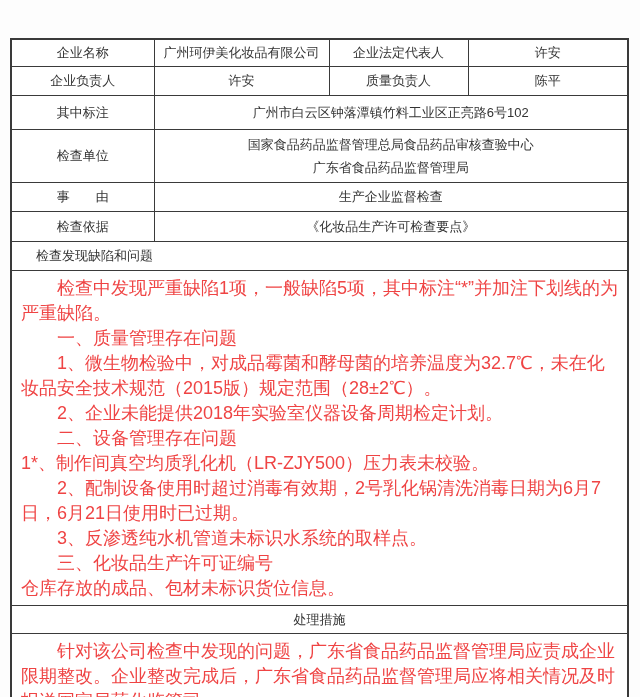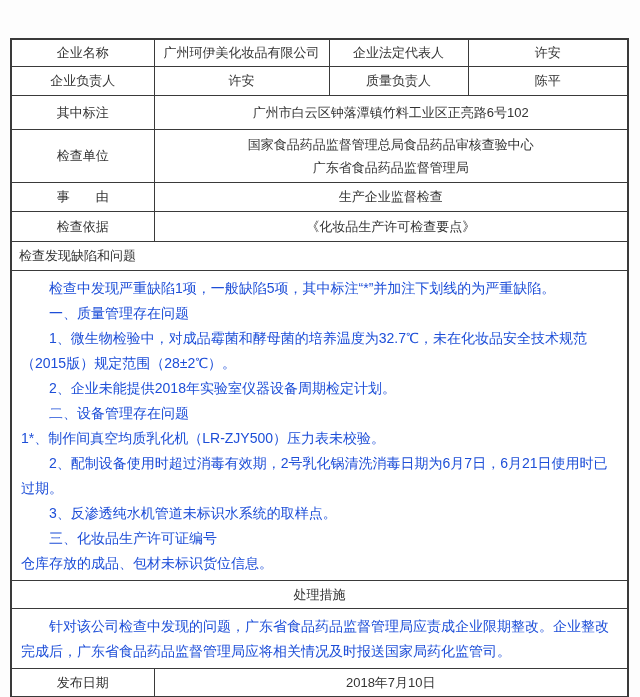--- a/index.html
+++ b/index.html
@@ -27,31 +27,31 @@
     border: 1px solid #3a3a3a;
     font-size: 13px;
     color: #333333;
     text-align: center;
     vertical-align: middle;
     padding: 3px 6px;
     line-height: 19px;
     overflow: hidden;
   }
   td.lbl { text-align: center; }
-  td.left { text-align: left; padding-left: 7px; }
+  td.left { text-align: left; padding-left: 24px; }
   td.findings-body, td.measures-body {
     text-align: left;
     vertical-align: top;
     padding: 5px 9px 4px 9px;
   }
   .para {
     text-indent: 2em;
     line-height: 25px;
-    font-size: 14px;
-    color: #1d4ed8;
+    font-size: 18px;
+    color: #ef4444;
   }
   .para.flush { text-indent: 0; }
   .para.bold { font-weight: normal; }
   .u { text-underline-offset: 3px; }
   .two-line div { line-height: 20px; }
   .unit-lines div { line-height: 23px; }
 </style>
 </head>
 <body>
 

